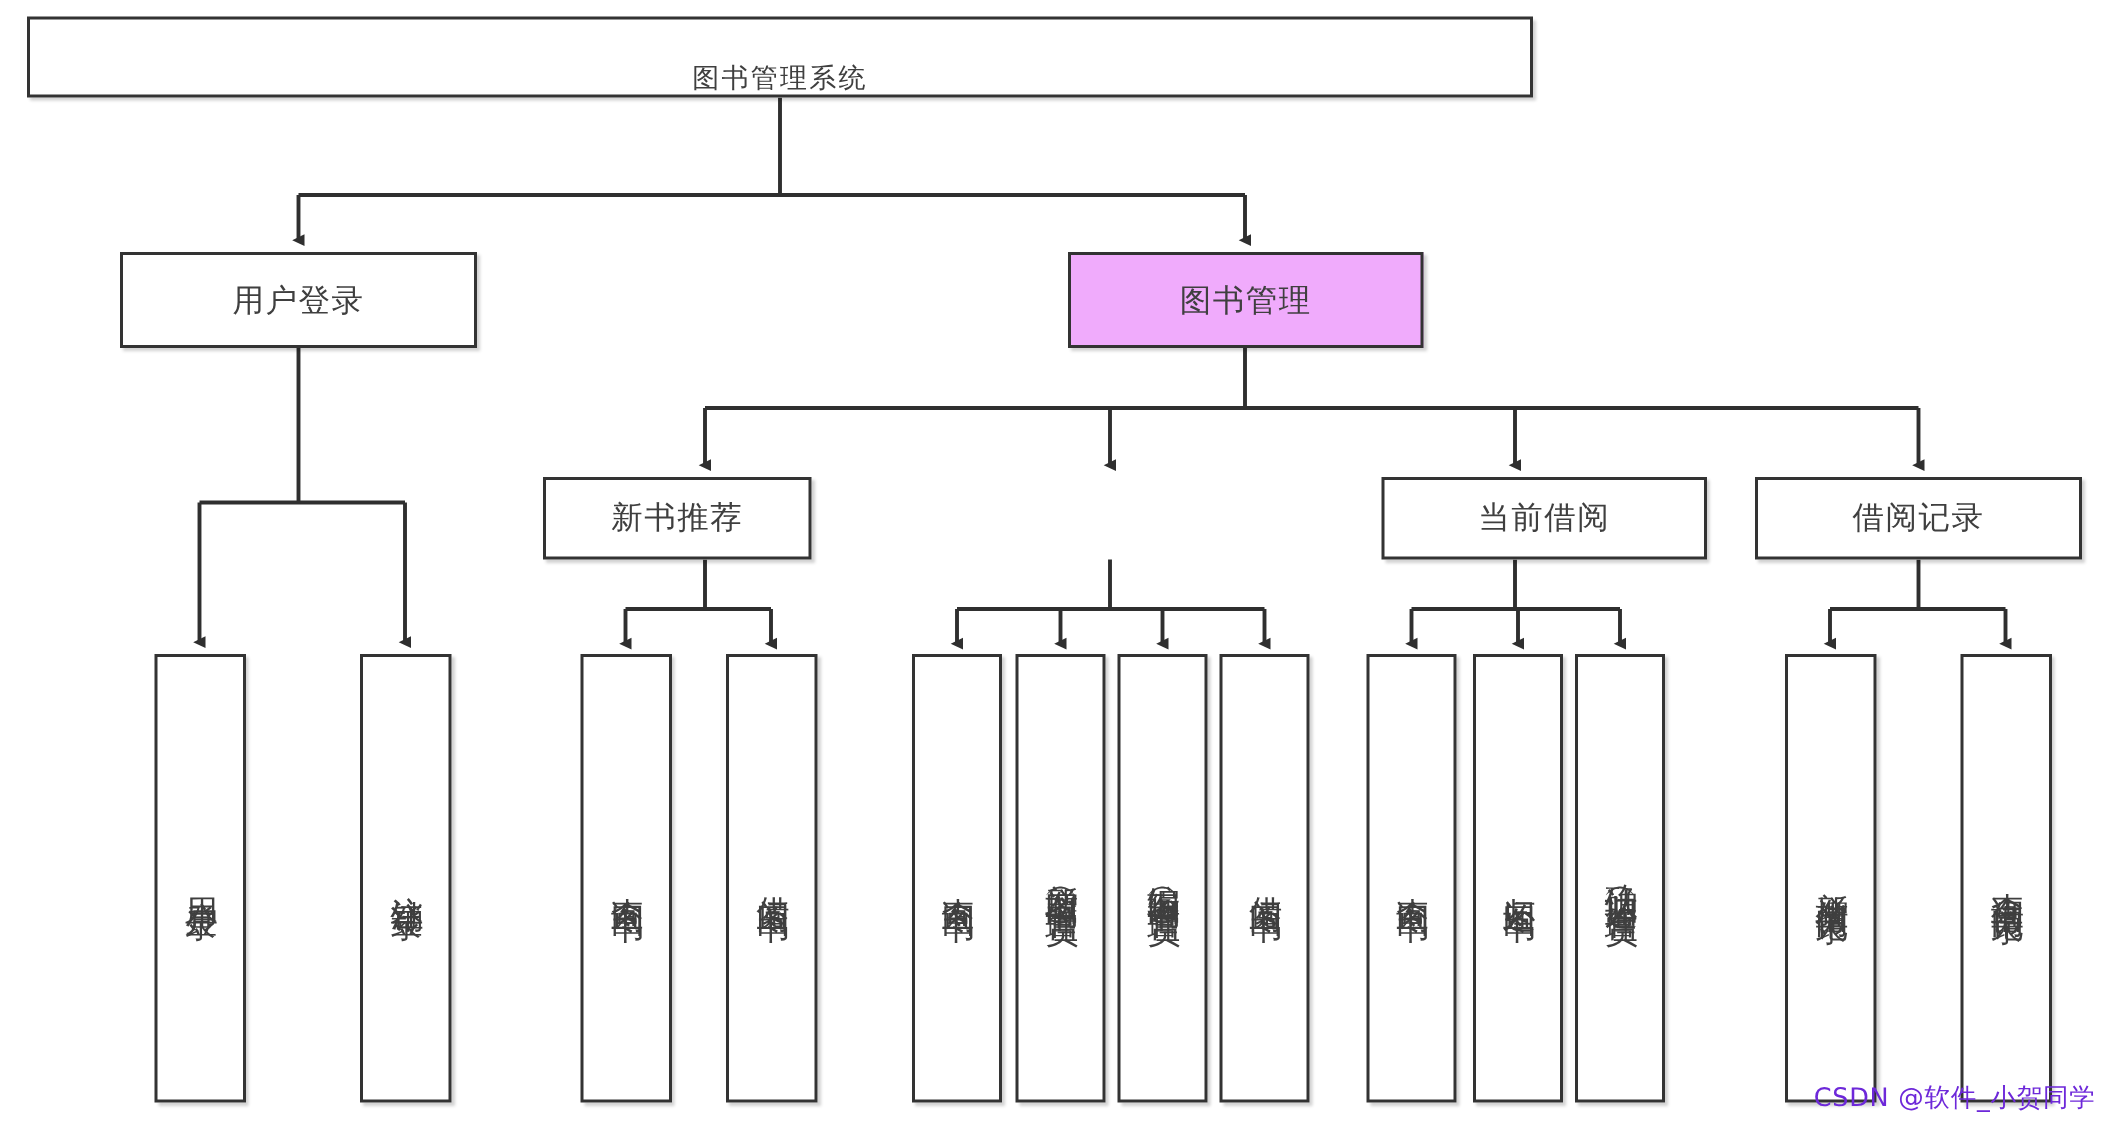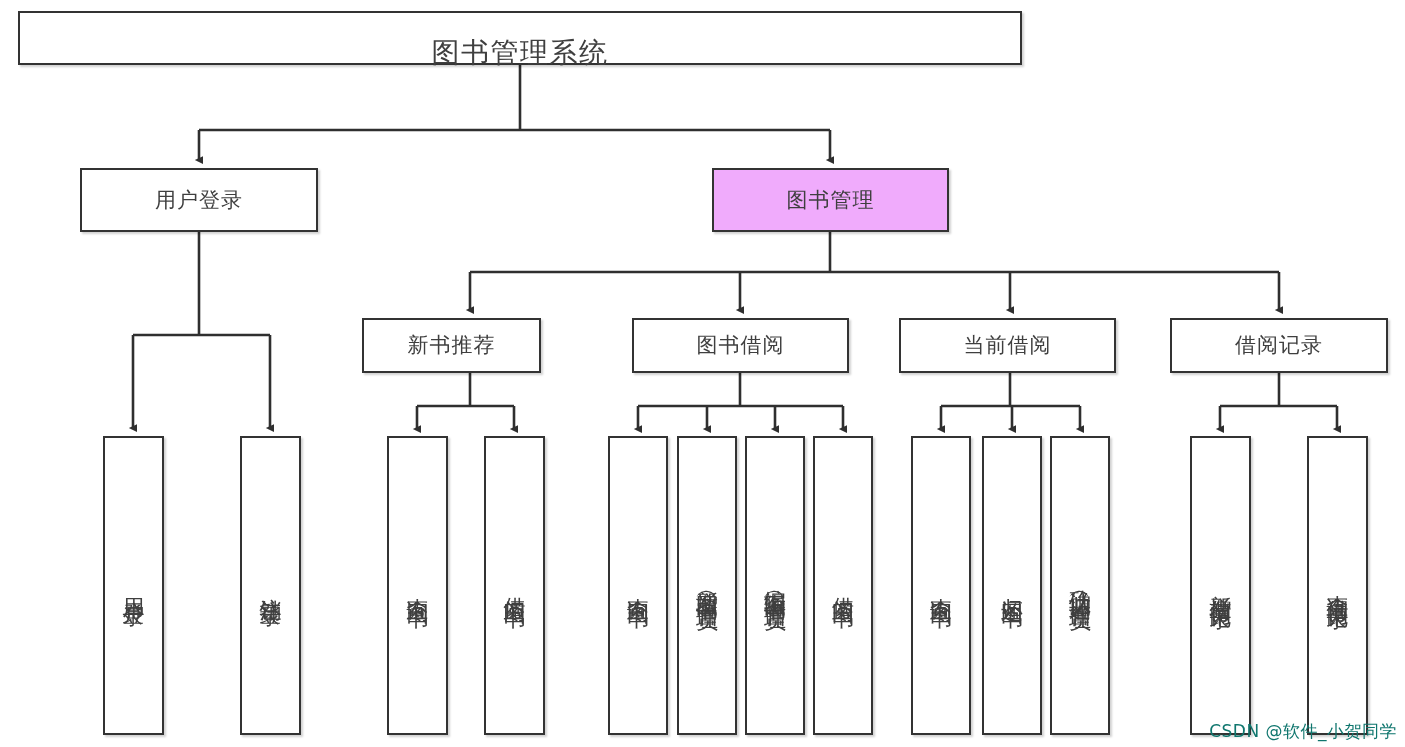--- a/index.html
+++ b/index.html
@@ -43,21 +43,21 @@
     line-height: 1.18;
     color: #3f3f3f;
   }
   
   .node.horiz .label {
     font-size: 21px;
     letter-spacing: 1px;
     white-space: nowrap;
   }
   .node.root .label {
-    font-size: 28px;
+    font-size: 18px;
     letter-spacing: 1.5px;
     margin-top: 29px;
   }
   
   .node.vert {
     border-width: 2.5px;
   }
   .node.vert .label {
     writing-mode: vertical-rl;
     text-orientation: upright;
@@ -141,24 +141,21 @@
   <div class="node horiz" style="left: 80px; top: 168px; width: 238px; height: 64px; border-color: rgb(51, 51, 51); background: rgb(255, 255, 255); color: rgb(63, 63, 63);">
     <span class="label">用户登录</span>
   </div>
   <div class="node horiz" style="left: 712px; top: 168px; width: 237px; height: 64px; border-color: rgb(51, 51, 51); background: #f0abfc; color: rgb(63, 63, 63);">
     <span class="label">图书管理</span>
   </div>
 
   <div class="node horiz" style="left: 362px; top: 318px; width: 179px; height: 55px; border-color: rgb(51, 51, 51); background: rgb(255, 255, 255); color: rgb(63, 63, 63);">
     <span class="label">新书推荐</span>
   </div>
-  <div class="node horiz" style="left: 632px; top: 318px; width: 217px; height: 55px; border-color: rgb(51, 51, 51); background: rgb(255, 255, 255); color: rgb(63, 63, 63);">
-    <span class="label">图书借阅</span>
-  </div>
-  <div class="node horiz" style="left: 899px; top: 318px; width: 217px; height: 55px; border-color: rgb(51, 51, 51); background: rgb(255, 255, 255); color: rgb(63, 63, 63);">
+  <div class="node horiz" style="left: 921px; top: 318px; width: 217px; height: 55px; border-color: rgb(51, 51, 51); background: rgb(255, 255, 255); color: rgb(63, 63, 63);">
     <span class="label">当前借阅</span>
   </div>
   <div class="node horiz" style="left: 1170px; top: 318px; width: 218px; height: 55px; border-color: rgb(51, 51, 51); background: rgb(255, 255, 255); color: rgb(63, 63, 63);">
     <span class="label">借阅记录</span>
   </div>
 
   <div class="node vert" style="left: 103px; top: 436px; width: 61px; height: 299px; border-color: rgb(51, 51, 51); background: rgb(255, 255, 255); color: rgb(63, 63, 63);">
     <span class="label">用户登录</span>
   </div>
   <div class="node vert" style="left: 240px; top: 436px; width: 61px; height: 299px; border-color: rgb(51, 51, 51); background: rgb(255, 255, 255); color: rgb(63, 63, 63);">
@@ -191,15 +188,15 @@
   <div class="node vert" style="left: 1050px; top: 436px; width: 60px; height: 299px; border-color: rgb(51, 51, 51); background: rgb(255, 255, 255); color: rgb(63, 63, 63);">
     <span class="label">确认归还（管理员）</span>
   </div>
   <div class="node vert" style="left: 1190px; top: 436px; width: 61px; height: 299px; border-color: rgb(51, 51, 51); background: rgb(255, 255, 255); color: rgb(63, 63, 63);">
     <span class="label">新增借阅记录</span>
   </div>
   <div class="node vert" style="left: 1307px; top: 436px; width: 61px; height: 299px; border-color: rgb(51, 51, 51); background: rgb(255, 255, 255); color: rgb(63, 63, 63);">
     <span class="label">查询借阅记录</span>
   </div>
 
-  <div id="watermark" style="color: #0f766e;">CSDN @软件_小贺同学</div>
+  <div id="watermark" style="color: #6d28d9;">CSDN @软件_小贺同学</div>
 
 </div>
 
 </body></html>

